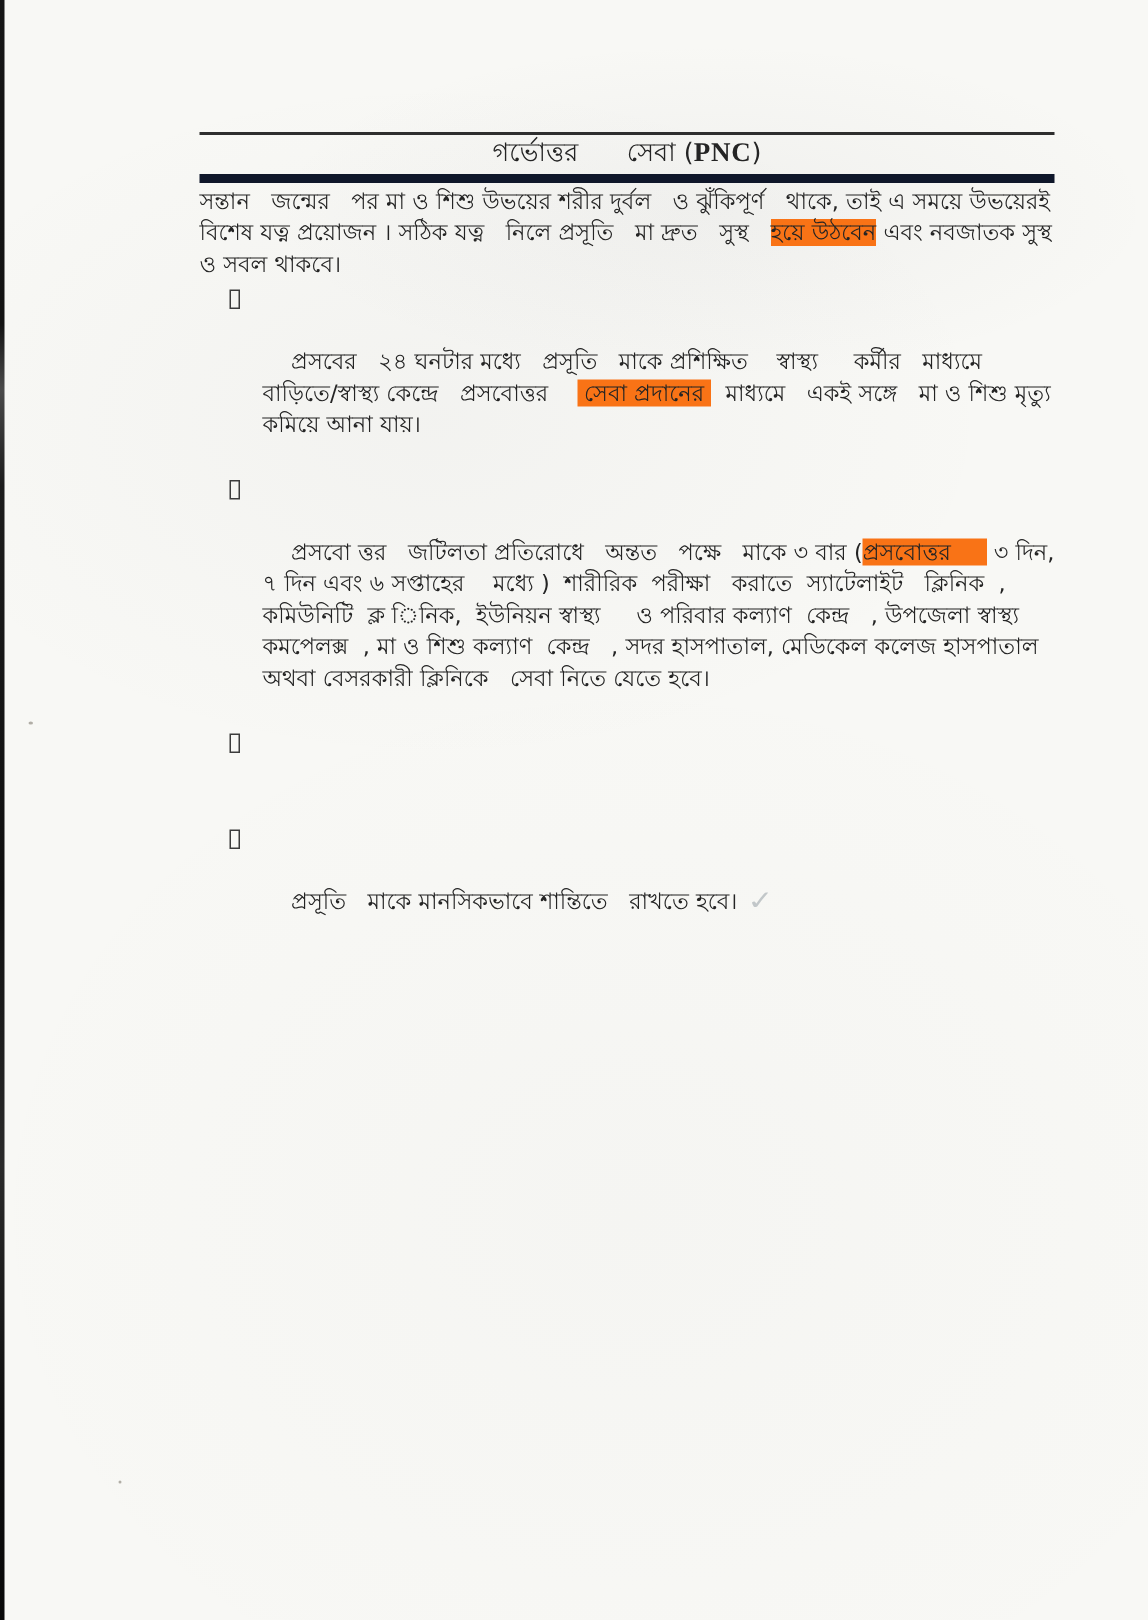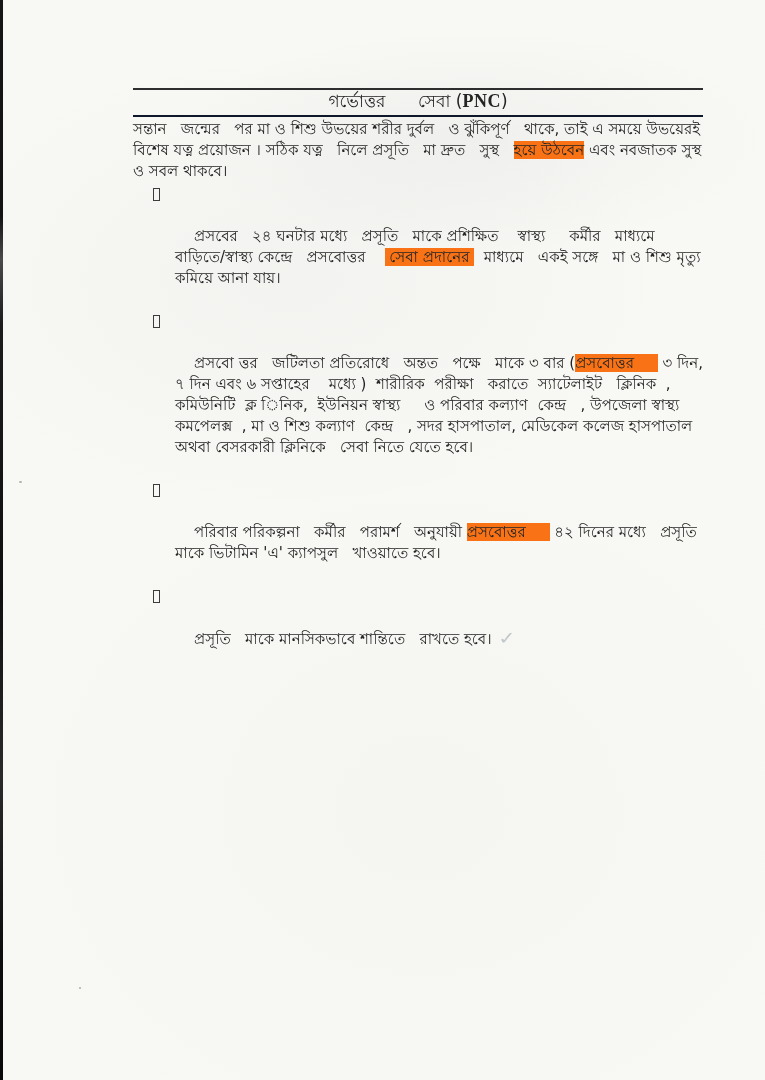--- a/index.html
+++ b/index.html
@@ -39,21 +39,21 @@
   .content {
     position: absolute;
     left: 133px;
     top: 88px;
     width: 570px;
     font-size: 15px;
     line-height: 21px;
   }
   .title-band {
     border-top: 2px solid #2e2e2e;
-    border-bottom: 2px solid #0f172a;
+    border-bottom: 6px solid #0f172a;
     text-align: center;
     padding: 1px 0 3px 0;
     font-size: 17px;
     white-space: pre-wrap;
   }
   .title-band .b {
     font-weight: bold;
     font-size: 18px;
     letter-spacing: 0.5px;
     font-family: "Liberation Serif", "DejaVu Serif", serif;
@@ -124,21 +124,20 @@
 
 
 
   <li class="bullet-item">
     <span class="bullet-marker"></span>
     <span class="bullet-text"><span>প্রসবো ত্তর   জটিলতা প্রতিরোধে   অন্তত   পক্ষে   মাকে ৩ বার (</span><span class="sh">প্রসবোত্তর     </span><span> ৩ দিন, ৭ দিন এবং ৬ সপ্তাহের    মধ্যে )  শারীরিক  পরীক্ষা   করাতে  স্যাটেলাইট   ক্লিনিক  ,  কমিউনিটি  ক্ল িনিক,  ইউনিয়ন স্বাস্থ্য     ও পরিবার কল্যাণ  কেন্দ্র   , উপজেলা স্বাস্থ্য     কমপেলক্স  , মা ও শিশু কল্যাণ  কেন্দ্র   , সদর হাসপাতাল, মেডিকেল কলেজ হাসপাতাল অথবা বেসরকারী ক্লিনিকে   সেবা নিতে যেতে হবে।</span></span>
   </li>
 
   <li class="bullet-item">
     <span class="bullet-marker"></span>
-    <span class="bullet-text"><span>পরিবার পরিকল্পনা   কর্মীর   পরামর্শ   অনুযায়ী </span><span class="sh">প্রসবোত্তর     </span><span> ৪২ দিনের মধ্যে   প্রসূতি   মাকে ভিটামিন 'এ' ক্যাপসুল   খাওয়াতে হবে।</span></span>
   </li>
 
   <li class="bullet-item">
     <span class="bullet-marker"></span>
     <span class="bullet-text"><span>প্রসূতি   মাকে মানসিকভাবে শান্তিতে   রাখতে হবে।</span><span class="check-mark">✓</span></span>
   </li>
 </ul>
 </div>
 
 </body></html>

